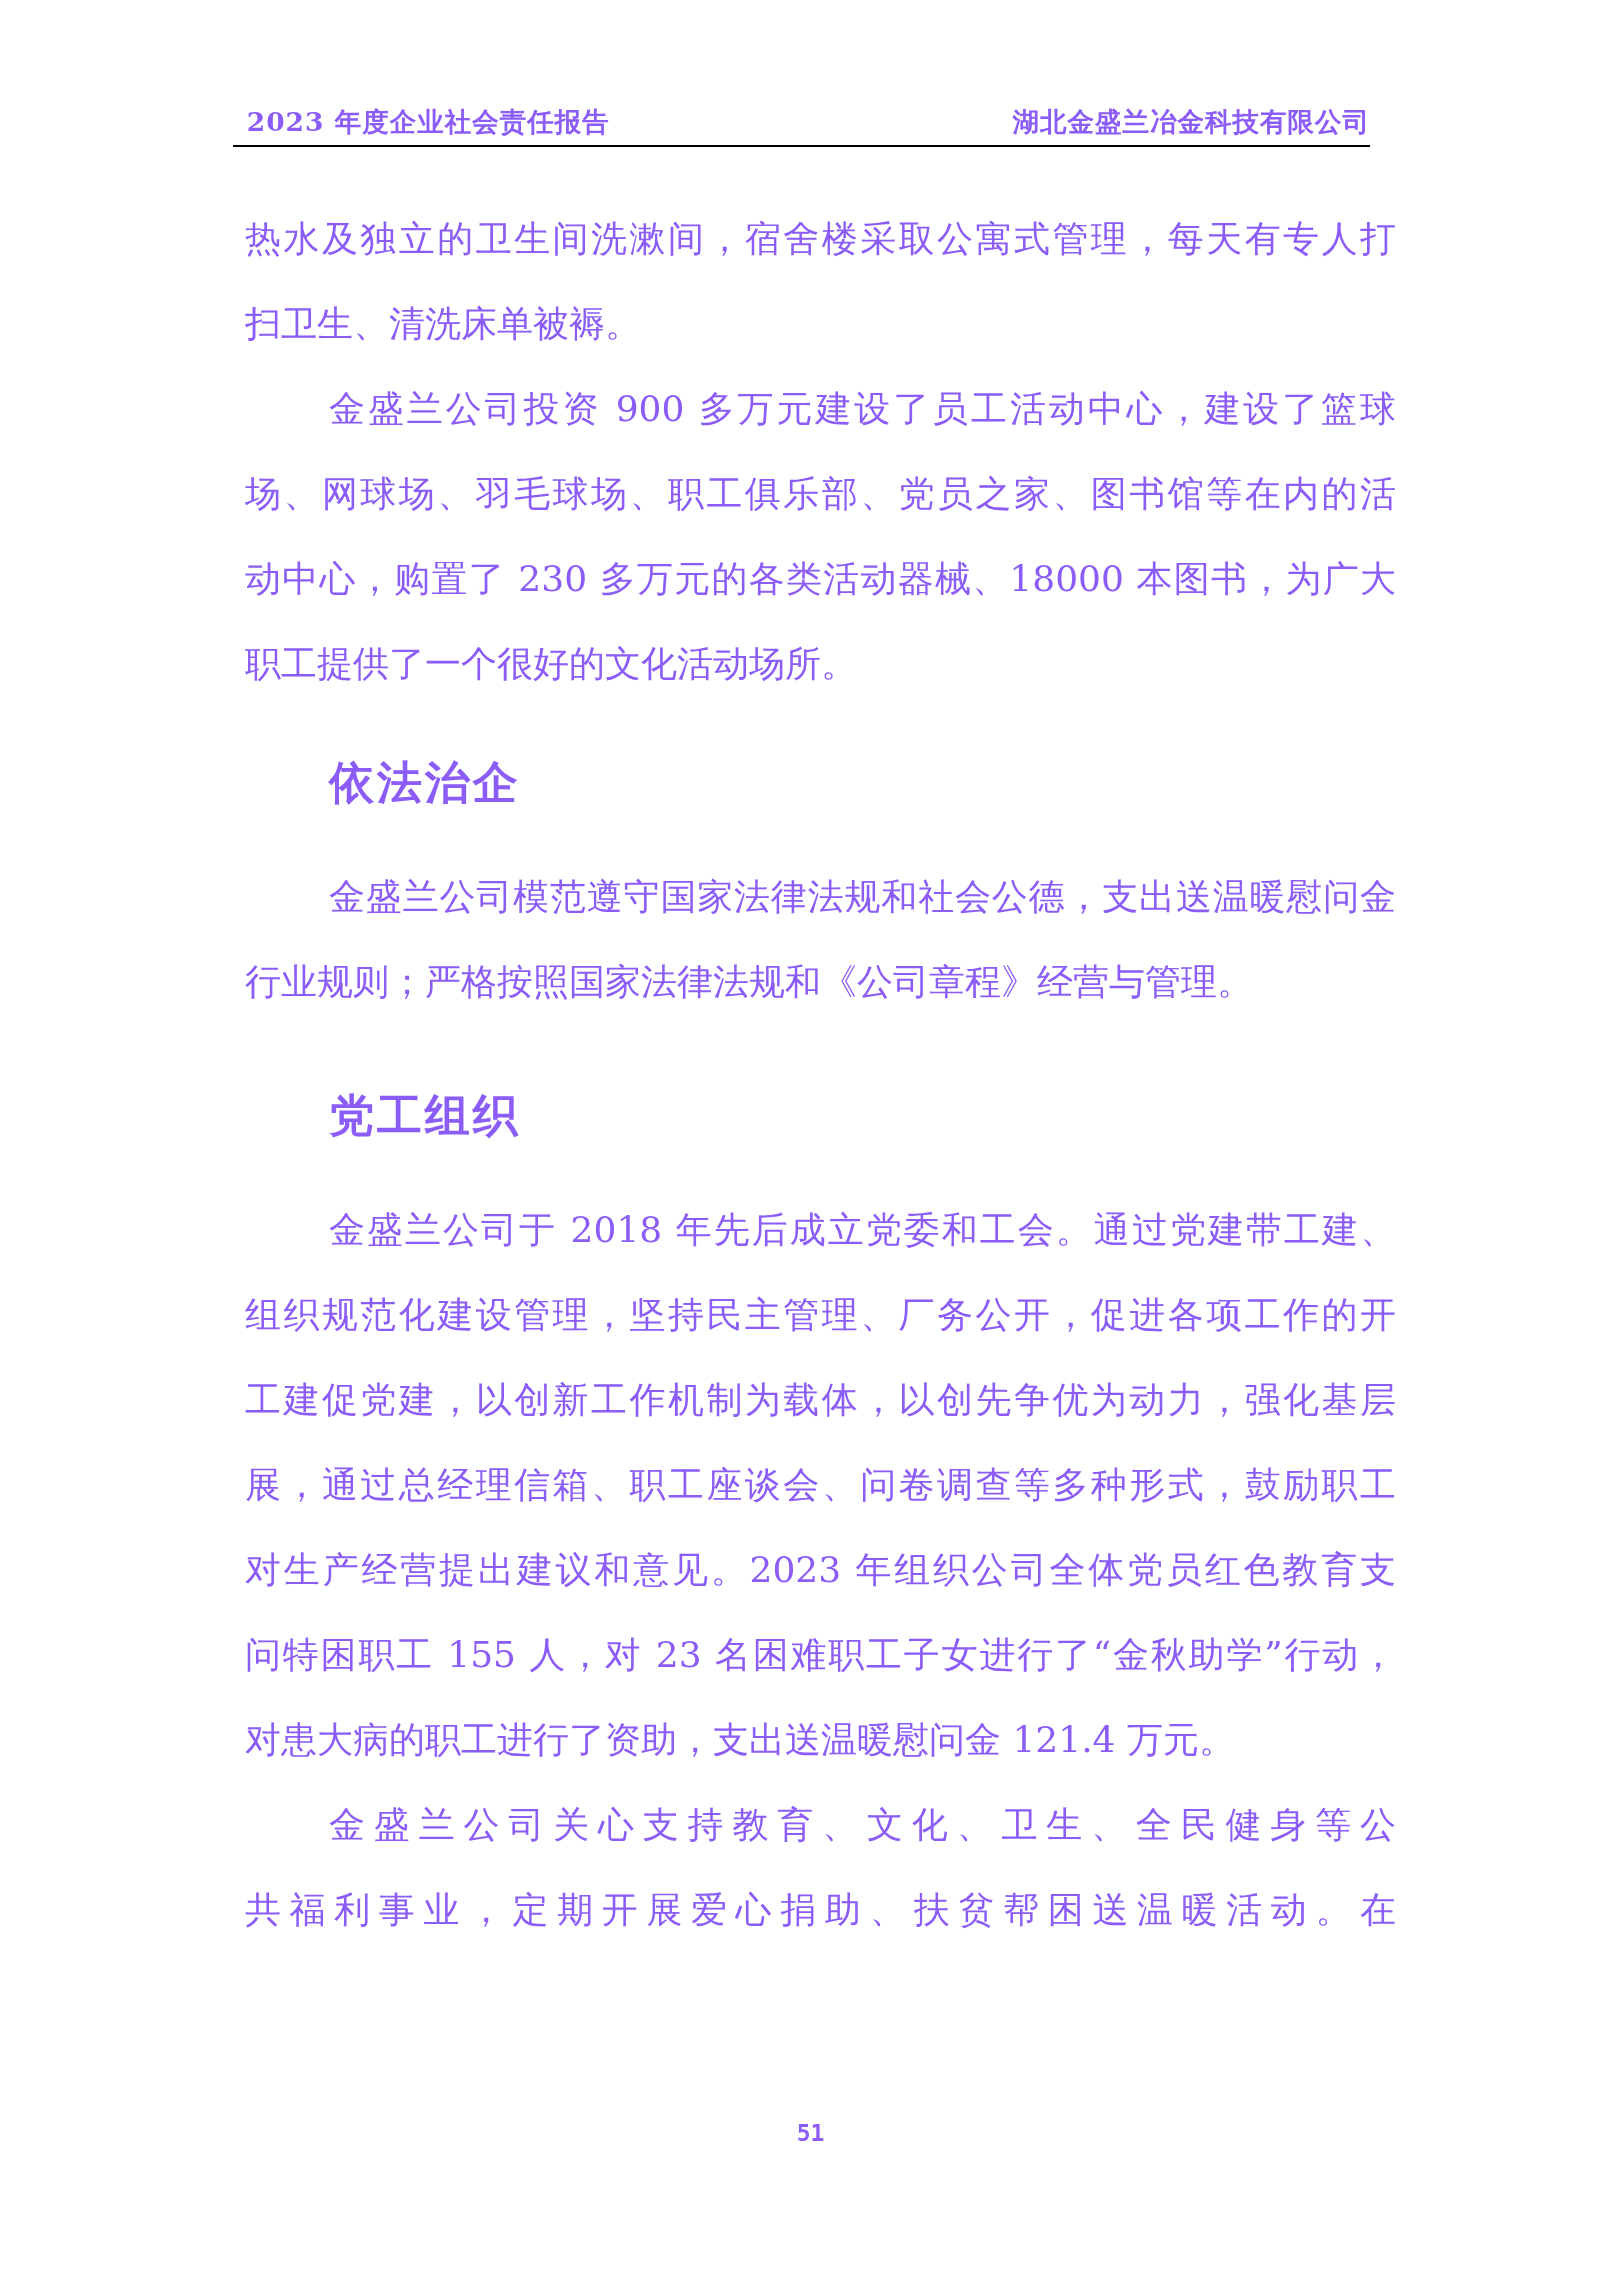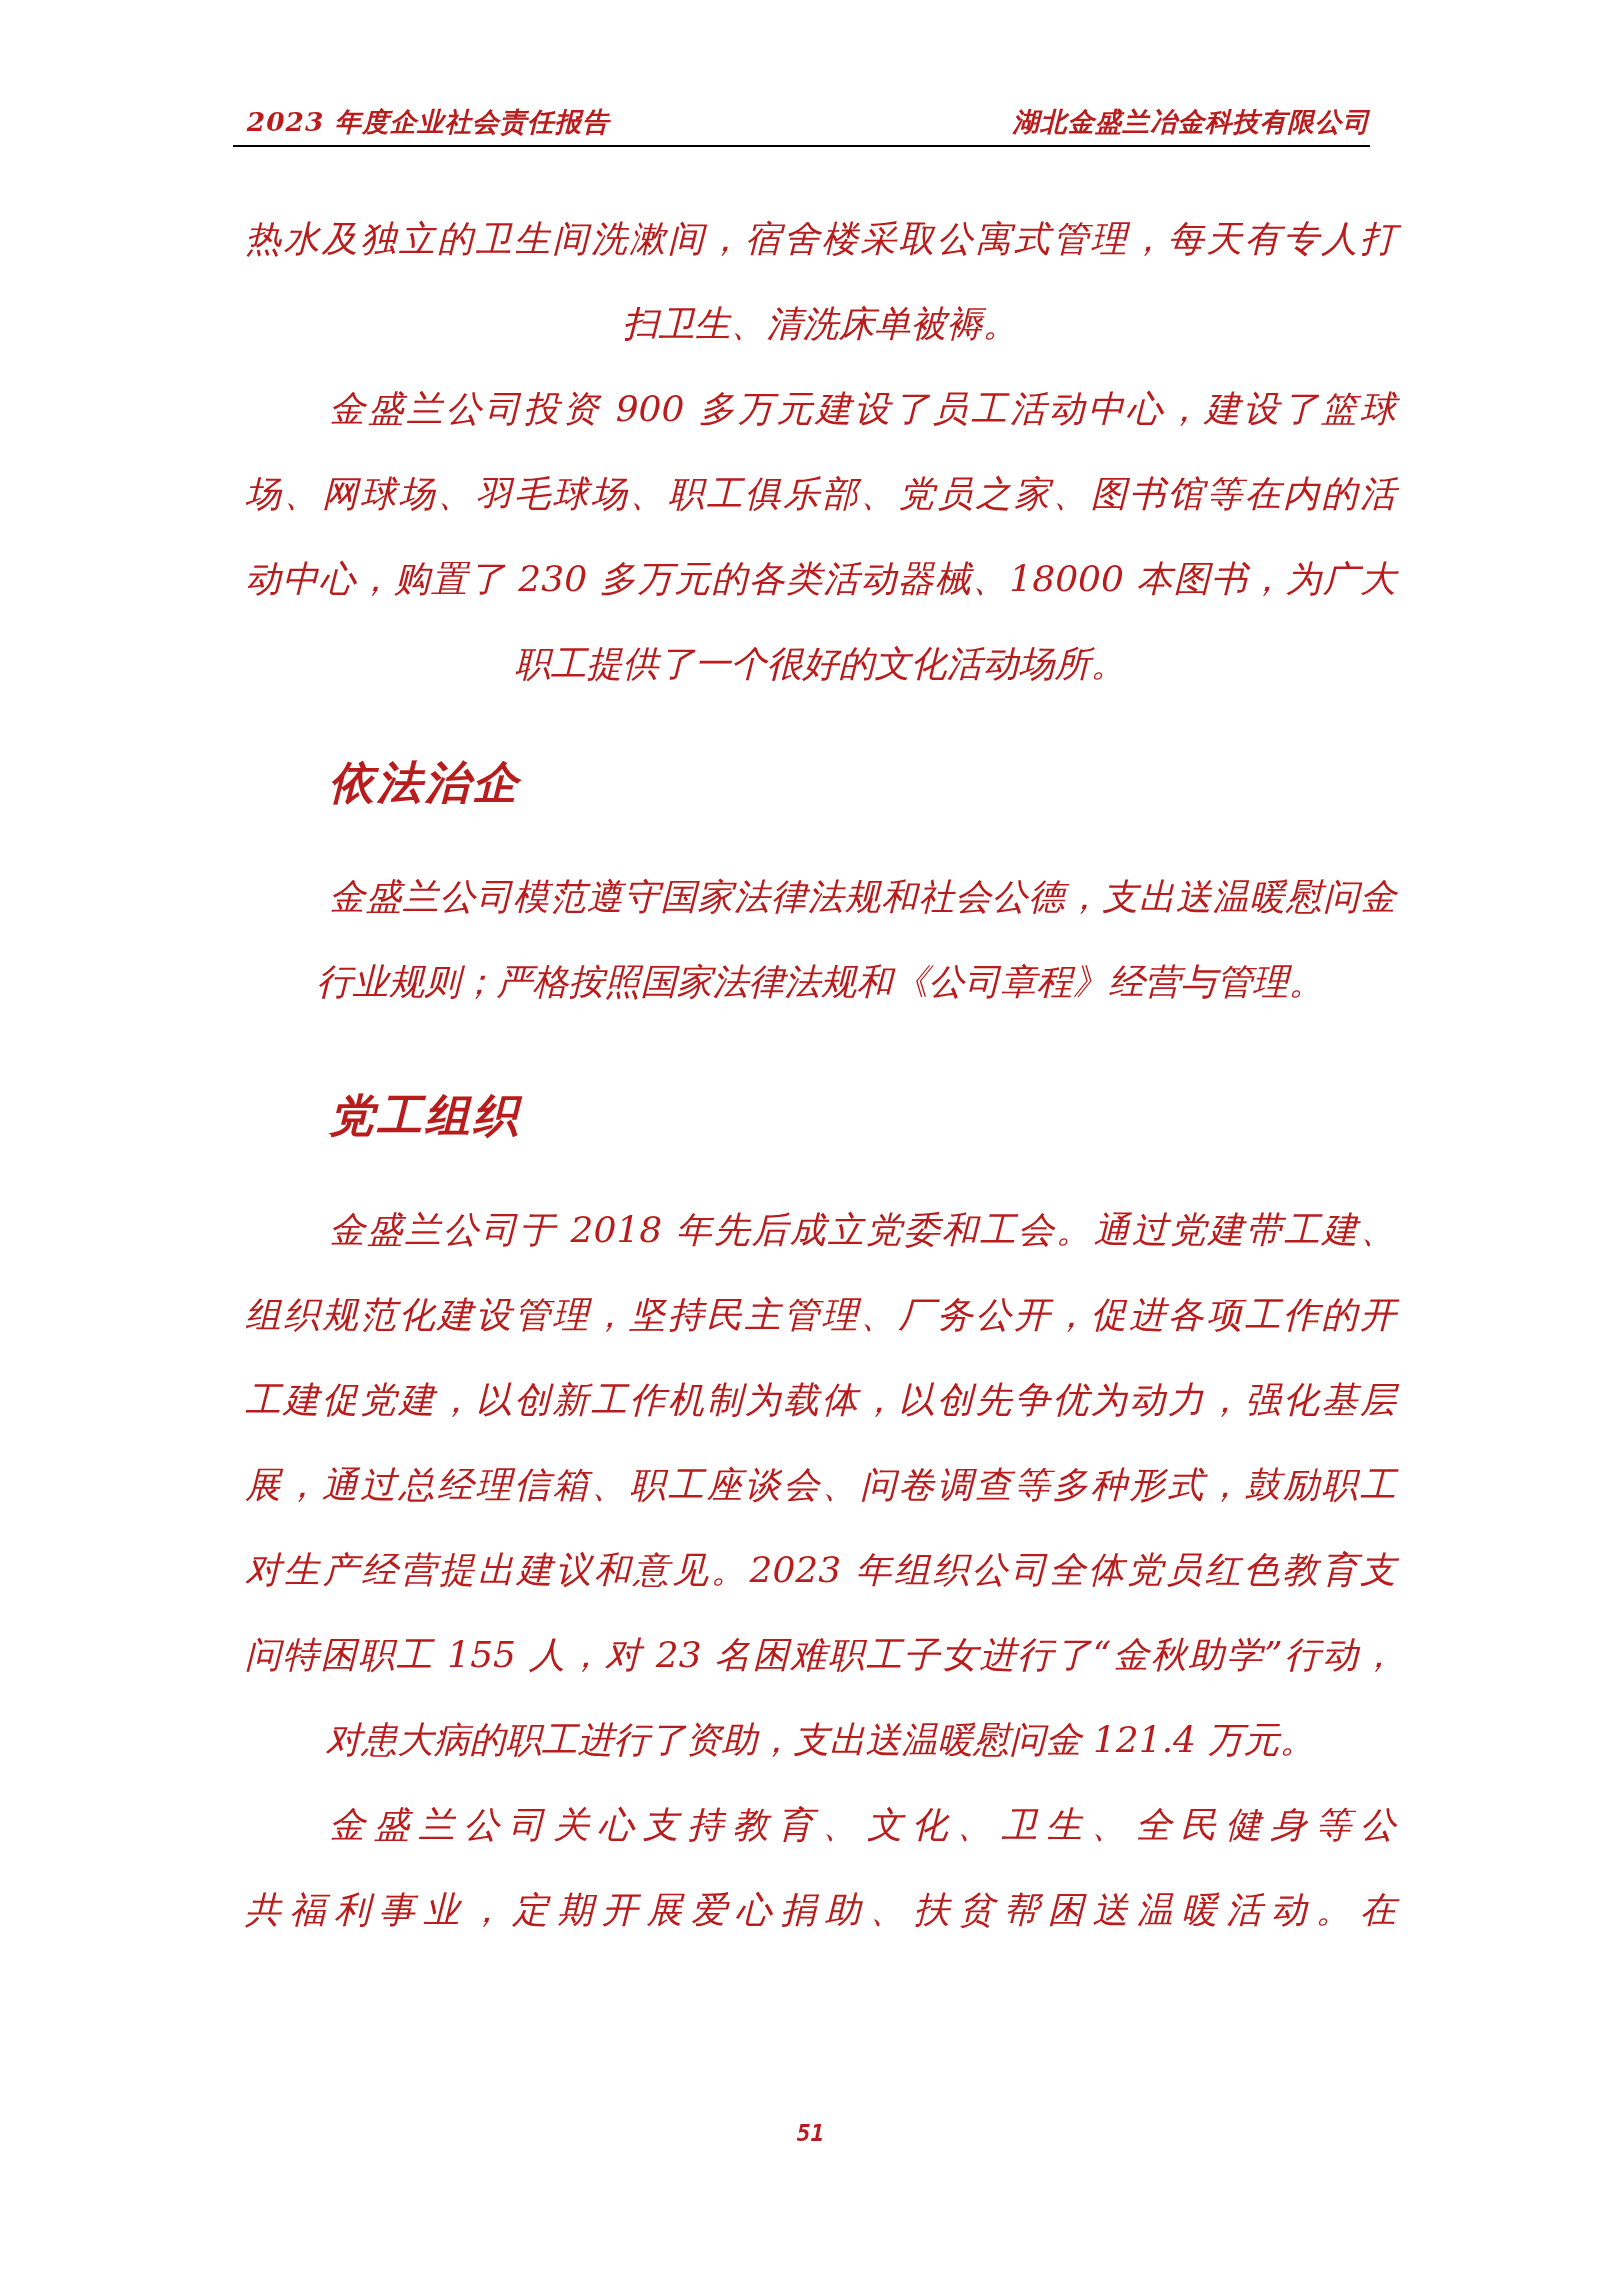--- a/index.html
+++ b/index.html
@@ -1,24 +1,23 @@
 <!DOCTYPE html>
 <html><head>
 <meta charset="utf-8">
 <style>
   html,body { margin:0; padding:0; background:#e8e8e8; }
   .page {
     position:relative;
     width:1621px; height:2293px;
     background:#ffffff;
-    color:#b91c1c;
+    color:#8b5cf6;
     font-family:"DejaVu Serif","Liberation Serif",serif;
     overflow:hidden;
     margin:0 auto;
-    font-style:italic;
   }
   .page-header {
     position:absolute;
     left:233px; top:104px;
     width:1137px;
     border-bottom:2.9px solid #000000;
     padding-bottom:4.9px;
     display:flex;
     justify-content:space-between;
     align-items:flex-end;
@@ -30,21 +29,21 @@
   .page-header .left { padding-left:13.7px; }
   .document-body {
     position:absolute;
     left:245px; top:196px;
     width:1151px;
     font-size:36px;
   }
   .line {
     height:85px;
     line-height:85px;
-    text-align:center;
+    text-align:left;
     white-space:nowrap;
     overflow:visible;
   }
   .line.just {
     white-space:normal;
     text-align:justify;
     text-align-last:justify;
     text-justify:inter-character;
   }
   .line.indent { padding-left:84px; }

